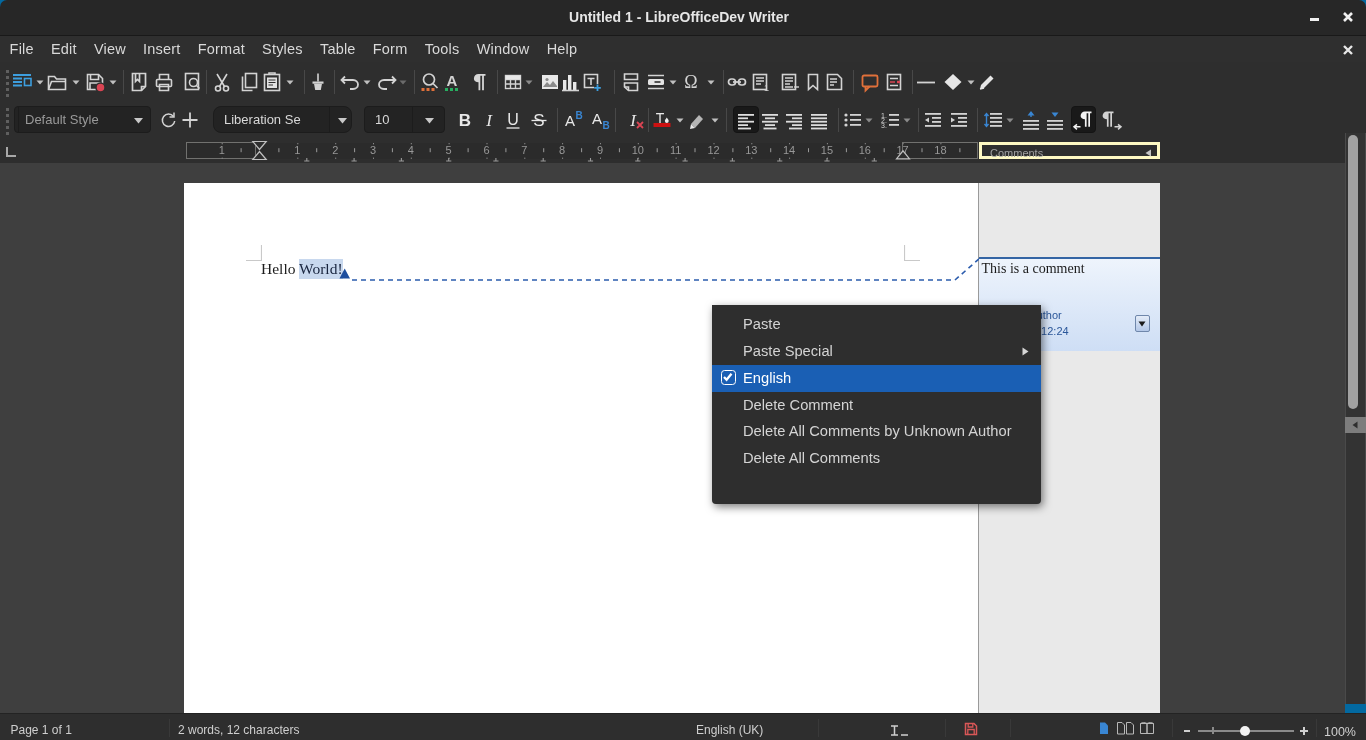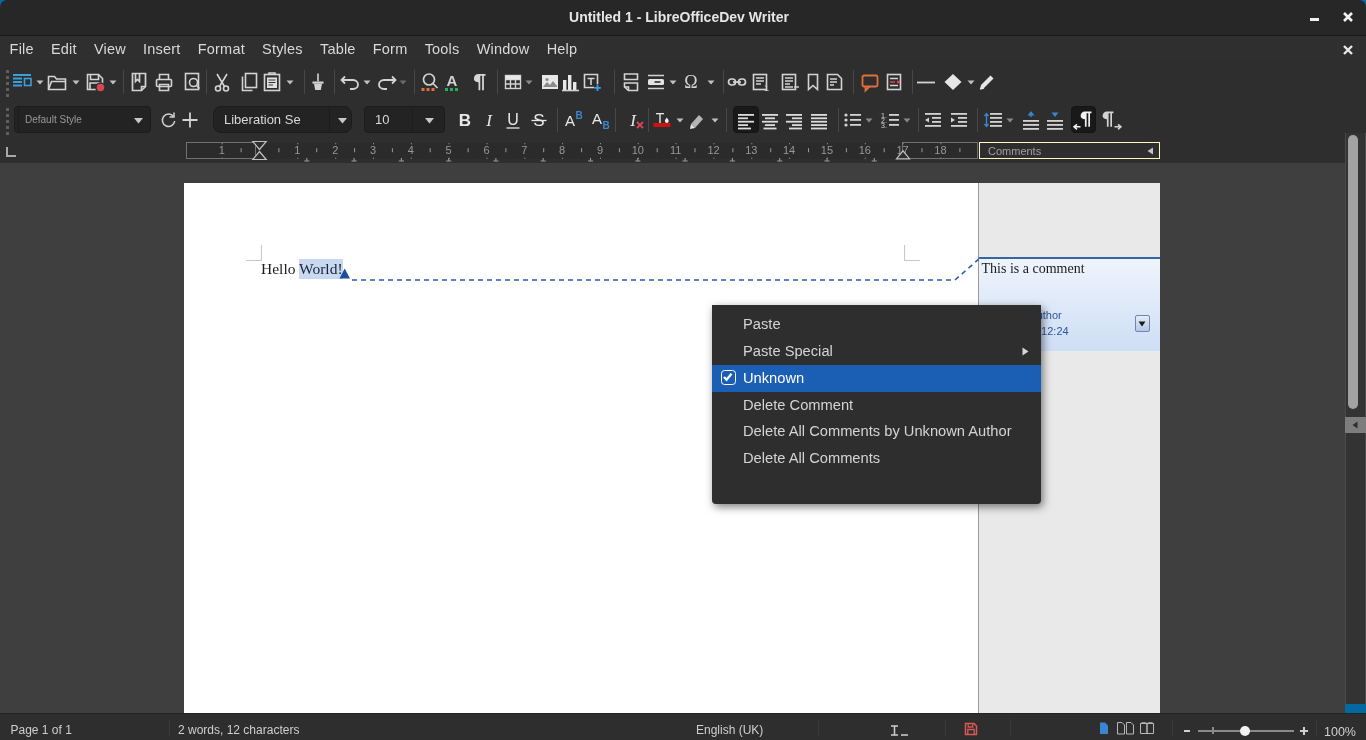--- a/index.html
+++ b/index.html
@@ -273,21 +273,21 @@
         <path d="M5 19 l4 -1" stroke="#e6e6e6" stroke-width="1.5"></path>
       </svg>
     </div>
     <div class="abs" style="left:0;top:103px;width:1366px;height:37px;background:#2e2e2e">
       <div style="position:absolute;left:6px;top:5px;width:3px;height:3px;background:#5f5f5f"></div>
       <div style="position:absolute;left:6px;top:11px;width:3px;height:3px;background:#5f5f5f"></div>
       <div style="position:absolute;left:6px;top:17px;width:3px;height:3px;background:#5f5f5f"></div>
       <div style="position:absolute;left:6px;top:23px;width:3px;height:3px;background:#5f5f5f"></div>
       <div style="position:absolute;left:6px;top:29px;width:3px;height:3px;background:#5f5f5f"></div>
       <div style="position:absolute;top:3px;height:27px;background:#232323;border:1px solid #1c1c1c;border-radius:4px;box-sizing:border-box;left:14px;width:137px">
-        <div style="position:absolute;left:10px;top:0;height:25px;line-height:25px;font-size:10px;color:#999999">Default Style</div>
+        <div style="position:absolute;left:10px;top:0;height:25px;line-height:25px;font-size:13px;color:#999999">Default Style</div>
         <div style="position:absolute;left:3px;top:0px;width:1px;height:25px;background:#1c1c1c"></div>
         <svg style="position:absolute;left:118px;top:10px" width="11" height="7" viewBox="0 0 11 7">
           <path d="M1 1 L10 1 L5.5 6.5 Z" fill="#c8c8c8"></path>
         </svg>
       </div>
       <svg style="position:absolute;left:156.0px;top:5.0px" width="24" height="24" viewBox="0 0 24 24">
         <g stroke="#d3d3d3" stroke-width="1.5" fill="none">
           <path d="M17.5 8.5 a6.2 6.2 0 1 0 1.2 4.5"></path>
           <path d="M18 4.5 v4.5 h-4.5"></path>
         </g>
@@ -551,21 +551,21 @@
         <path d="M637.8 18 v3 M635.2 21 h5.2" stroke="#9a9a9a" stroke-width="1.1" fill="none"></path>
         <path d="M685.1 18 v3 M682.5 21 h5.2" stroke="#9a9a9a" stroke-width="1.1" fill="none"></path>
         <path d="M732.4 18 v3 M729.8 21 h5.2" stroke="#9a9a9a" stroke-width="1.1" fill="none"></path>
         <path d="M779.7 18 v3 M777.1 21 h5.2" stroke="#9a9a9a" stroke-width="1.1" fill="none"></path>
         <path d="M827.0 18 v3 M824.4 21 h5.2" stroke="#9a9a9a" stroke-width="1.1" fill="none"></path>
         <path d="M874.3 18 v3 M871.7 21 h5.2" stroke="#9a9a9a" stroke-width="1.1" fill="none"></path>
         <path d="M252.8 1.5 h13.4 l-6.7 8 z" fill="#2e2e2e" stroke="#c0c0c0" stroke-width="1.2"></path>
         <path d="M252.8 19.5 h13.4 l-6.7 -8 z" fill="#2e2e2e" stroke="#c0c0c0" stroke-width="1.2"></path>
         <path d="M896.5 18.8 h13 l-6.5 -8 z" fill="#2e2e2e" stroke="#c0c0c0" stroke-width="1.2"></path>
       </svg>
-      <div class="abs" style="left:979px;top:2px;width:181px;height:17px;border:1px solid #fef9c3;box-sizing:border-box">
+      <div class="abs" style="left:979px;top:2px;width:181px;height:17px;border:3px solid #fef9c3;box-sizing:border-box">
         <div style="position:absolute;left:8px;top:1px;height:14px;line-height:14px;font-size:11px;color:#a0a0a0">Comments</div>
         <svg style="position:absolute;right:5px;top:4px" width="7" height="8" viewBox="0 0 7 8">
           <path d="M6 0.5 v7 L0.5 4 Z" fill="#c4c4c4"></path>
         </svg>
       </div>
     </div>
     <div class="abs" style="left:0;top:163px;width:1345px;height:550px;background:#3f3f3f;overflow:hidden">
       <div class="abs" style="left:184px;top:20px;width:794px;height:530px;background:#ffffff"></div>
       <div class="abs" style="left:979px;top:20px;width:181px;height:530px;background:#e9e9e9"></div>
       <div class="abs" style="left:978px;top:20px;width:1px;height:530px;background:#9a9a9a"></div>
@@ -600,21 +600,21 @@
         <svg style="position:absolute;right:12px;top:9px" width="7" height="9" viewBox="0 0 7 9">
           <path d="M0.5 0.5 L6.5 4.5 L0.5 8.5 Z" fill="#d6d6d6"></path>
         </svg>
       </div>
       <div style="position:absolute;left:0;top:59.8px;width:329px;height:26.8px;line-height:26.8px;background:#1a5fb4;color:#ffffff">
         <div style="position:absolute;left:8.5px;top:5.5px;width:15px;height:15px;border:1.8px solid #ffffff;border-radius:3.5px;box-sizing:border-box">
           <svg style="position:absolute;left:0px;top:0.5px" width="11.5" height="10" viewBox="0 0 11.5 10">
             <path d="M2 5 L4.6 7.8 L9.5 1.8" stroke="#ffffff" stroke-width="2.3" fill="none"></path>
           </svg>
         </div>
-        <div style="position:absolute;left:31px;top:0">Unknown</div>
+        <div style="position:absolute;left:31px;top:0">English</div>
       </div>
       <div style="position:absolute;left:0;top:86.6px;width:329px;height:26.8px;line-height:26.8px">
         <div style="position:absolute;left:31px;top:0">Delete Comment</div>
       </div>
       <div style="position:absolute;left:0;top:140.2px;width:329px;height:26.8px;line-height:26.8px">
         <div style="position:absolute;left:31px;top:0">Delete All Comments</div>
       </div>
       <div style="position:absolute;left:0;top:113.4px;width:329px;height:26.8px;line-height:26.8px">
         <div style="position:absolute;left:31px;top:0">Delete All Comments by Unknown Author</div>
       </div>

